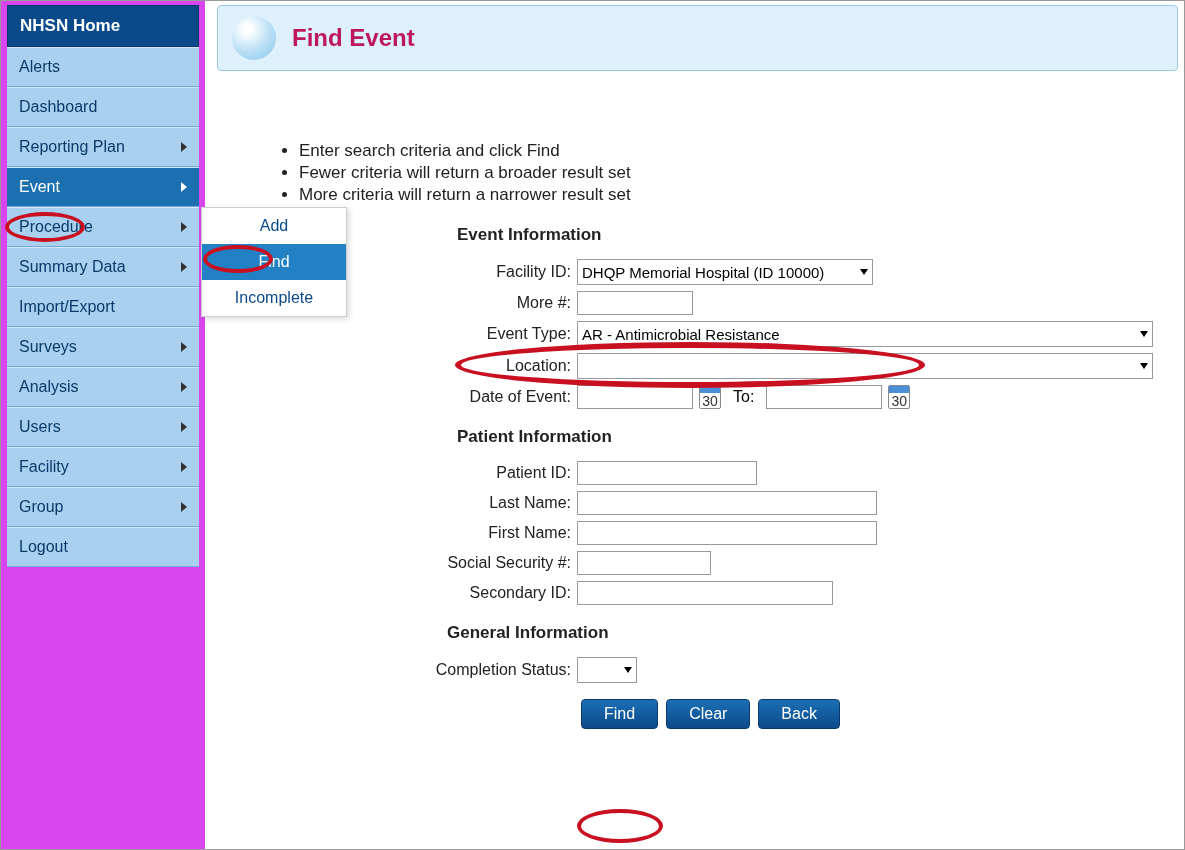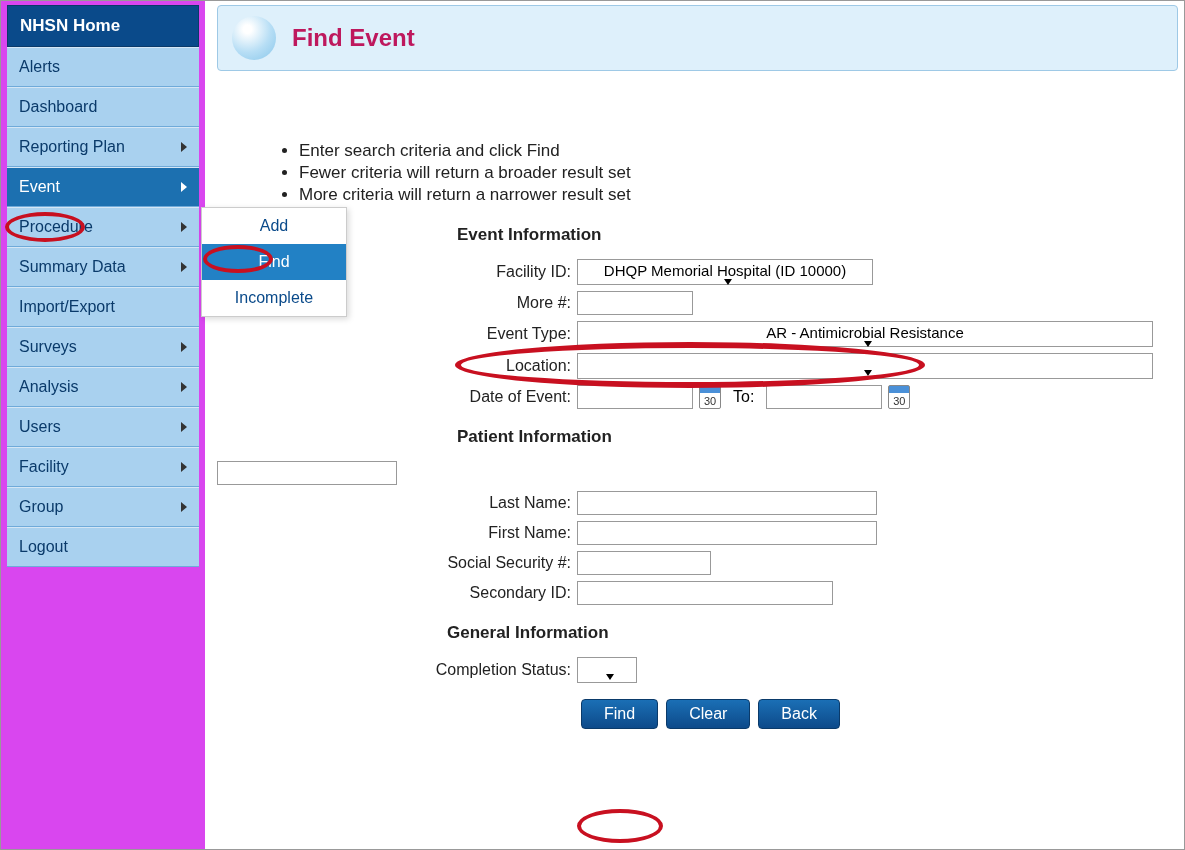--- a/index.html
+++ b/index.html
@@ -134,36 +134,35 @@
     .select {
       border: 1px solid #999;
       height: 26px;
       padding: 2px 4px;
       font-size: 15px;
       background: #fff;
       position: relative;
       display: flex;
       align-items: center;
       justify-content: space-between;
-      flex-direction: column;
     }
     .select-caret {
       width: 0; height: 0;
       border-left: 4px solid transparent;
       border-right: 4px solid transparent;
       border-top: 6px solid #000;
       margin-left: 6px;
     }
     .cal-icon {
       width: 22px; height: 24px;
       border: 1px solid #888;
       background: linear-gradient(to bottom, #4a90d8 0 30%, #fff 30% 100%);
       border-radius: 2px;
       position: relative;
-      font-size: 11px;
+      font-size: 14px;
       color: #333;
       text-align: center;
       line-height: 30px;
     }
     .btn-row {
       display: flex;
       gap: 8px;
       margin-left: 364px;
       margin-top: 16px;
     }
@@ -306,20 +305,21 @@
         <div class="cal-icon">30</div>
         <span style="margin:0 6px">To:</span>
         <input class="text-input" style="width: 116px;" value="">
         <div class="cal-icon">30</div>
       </div>
     </div>
 
     <div class="section-title">Patient Information</div>
 
     <div class="form-row">
+      <div class="form-label">Patient ID:</div>
       <div class="form-control">
           <input class="text-input" style="width: 180px;" value="">
         </div>
     </div>
     <div class="form-row">
       <div class="form-label">Last Name:</div>
       <div class="form-control">
           <input class="text-input" style="width: 300px;" value="">
         </div>
     </div>

